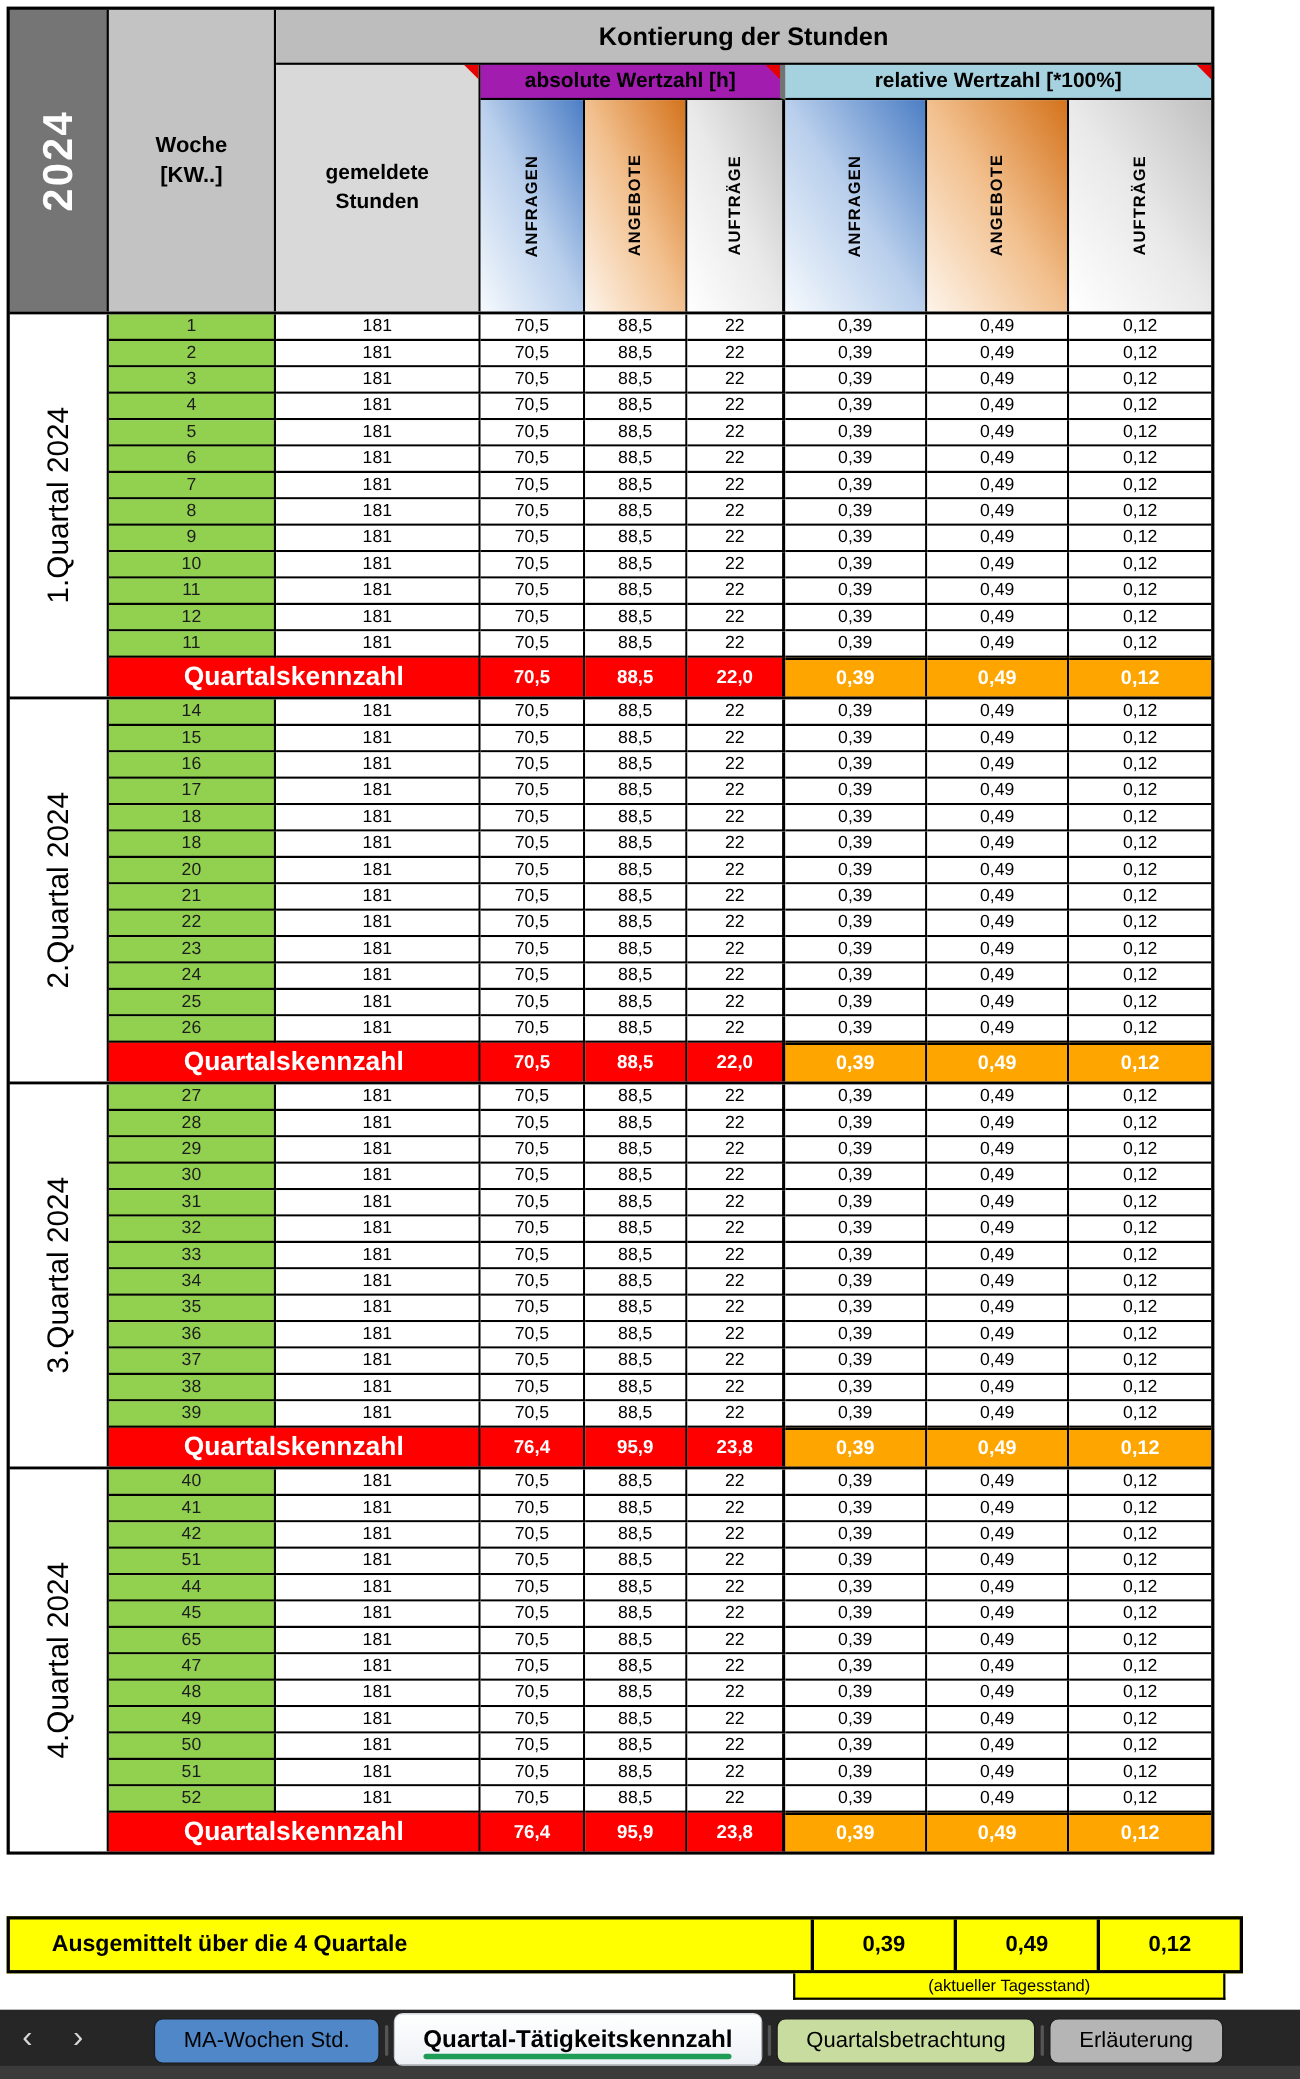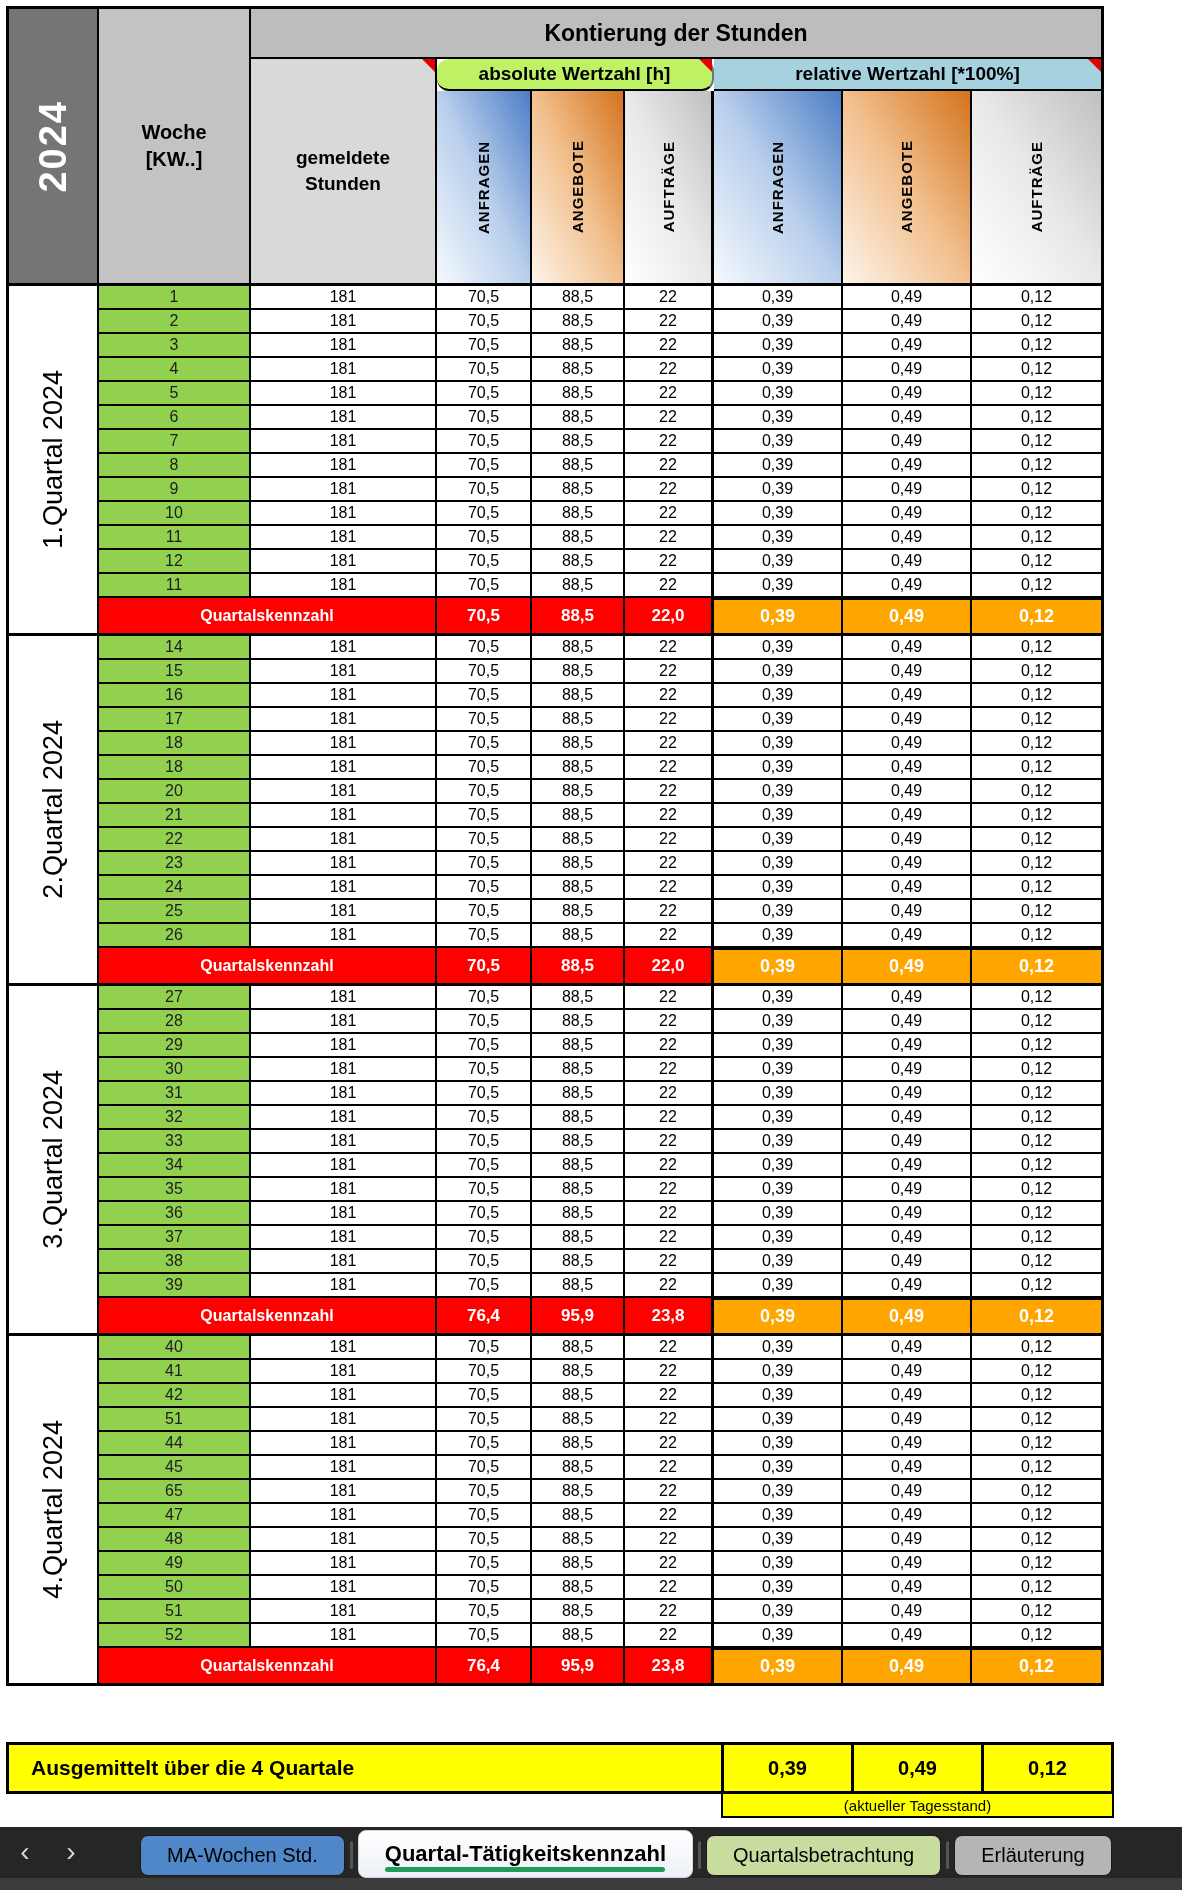--- a/index.html
+++ b/index.html
@@ -12,22 +12,22 @@
   .thead{display:grid;grid-template-columns:var(--cols);grid-template-rows:50px 32px 192px;border-bottom:3px solid #000;}
   .hc{box-sizing:border-box;display:flex;align-items:center;justify-content:center;position:relative;}
   .h-year{grid-column:1;grid-row:1/4;background:#757575;border-right:2px solid #000;}
   .h-year .vtext{color:#fff;font-size:38px;font-weight:bold;letter-spacing:2px;}
   .h-week{grid-column:2;grid-row:1/4;background:#c3c3c3;border-right:2px solid #000;
           font-size:20px;font-weight:bold;text-align:center;white-space:pre-line;line-height:1.35;}
   .h-title{grid-column:3/10;grid-row:1;background:#bdbdbd;border-bottom:2px solid #000;
            font-size:23px;font-weight:bold;}
   .h-hours{grid-column:3;grid-row:2/4;background:#d9d9d9;border-right:2px solid #000;
            font-size:19px;font-weight:bold;text-align:center;white-space:pre-line;line-height:1.35;}
-  .h-abs{grid-column:4/7;grid-row:2;background:#bef264;border-right:2px solid #737373;border-bottom:2px solid #000;
-         font-size:19px;font-weight:bold;border-radius:12px;}
+  .h-abs{grid-column:4/7;grid-row:2;background:#a21caf;border-right:5px solid #737373;border-bottom:2px solid #000;
+         font-size:19px;font-weight:bold;}
   .h-rel{grid-column:7/10;grid-row:2;background:#a6d2e0;border-bottom:2px solid #000;
          font-size:19px;font-weight:bold;}
   .h-rot{grid-row:3;border-right:2px solid #000;}
   .h-rot.gb{border-right:3px solid #000;}
   .h-rot.last{border-right:none;}
   .h-rot .vtext{font-size:15px;font-weight:bold;letter-spacing:1px;}
   .vtext{writing-mode:vertical-rl;transform:rotate(180deg);white-space:nowrap;}
   .g-blue  {background:linear-gradient(to top right,#f5f9fd 0%,#b9cfec 50%,#4c7ec5 100%);}
   .g-orange{background:linear-gradient(to top right,#fdf4ea 0%,#f2c08e 50%,#d4731c 100%);}
   .g-gray  {background:linear-gradient(to top right,#ffffff 0%,#e9e9e9 50%,#c0c0c0 100%);}
@@ -39,25 +39,25 @@
   .qlabel{grid-column:1;grid-row:1/15;box-sizing:border-box;border-right:2px solid #000;background:#fff;
           display:flex;align-items:center;justify-content:center;}
   .qlabel .vtext{font-size:27px;}
   .c{box-sizing:border-box;border-right:2px solid #000;border-bottom:2px solid #000;
      display:flex;align-items:center;justify-content:center;font-size:16px;background:#fff;}
   .c.gb{border-right:3px solid #000;}
   .c.last{border-right:none;}
   .c.wk{background:#92d050;color:#1d1d1d;}
   .c.red{background:#ff0000;color:#fff;font-weight:bold;border-bottom:none;font-size:17px;}
   .c.orange{background:#ffa500;color:#fff;font-weight:bold;border-bottom:none;border-top:2px solid #000;font-size:18px;}
-  .c.sumlabel{grid-column:2/4;font-size:16px;}
+  .c.sumlabel{grid-column:2/4;font-size:24px;}
 
   
   .summary{position:absolute;left:6px;top:1742px;display:grid;grid-template-columns:712px 130px 130px 130px;
-           height:46px;border:3px solid #000;background:#ffff00;}
+           height:46px;border:3px solid #000;background:#ffff00;padding-left:16px;}
   .summary .s-label{box-sizing:border-box;display:flex;align-items:center;padding-left:22px;
                     font-size:21px;font-weight:bold;}
   .summary .s-val{box-sizing:border-box;display:flex;align-items:center;justify-content:center;
                   font-size:20px;font-weight:bold;border-left:3px solid #000;}
   .note{position:absolute;left:721px;top:1794px;width:393px;height:24px;box-sizing:border-box;
         background:#ffff00;border:2px solid #000;border-top:none;display:flex;align-items:center;
         justify-content:center;font-size:15px;}
 
   
   .tabbar{position:absolute;left:0;bottom:0;width:1182px;height:63px;background:#262626;}

